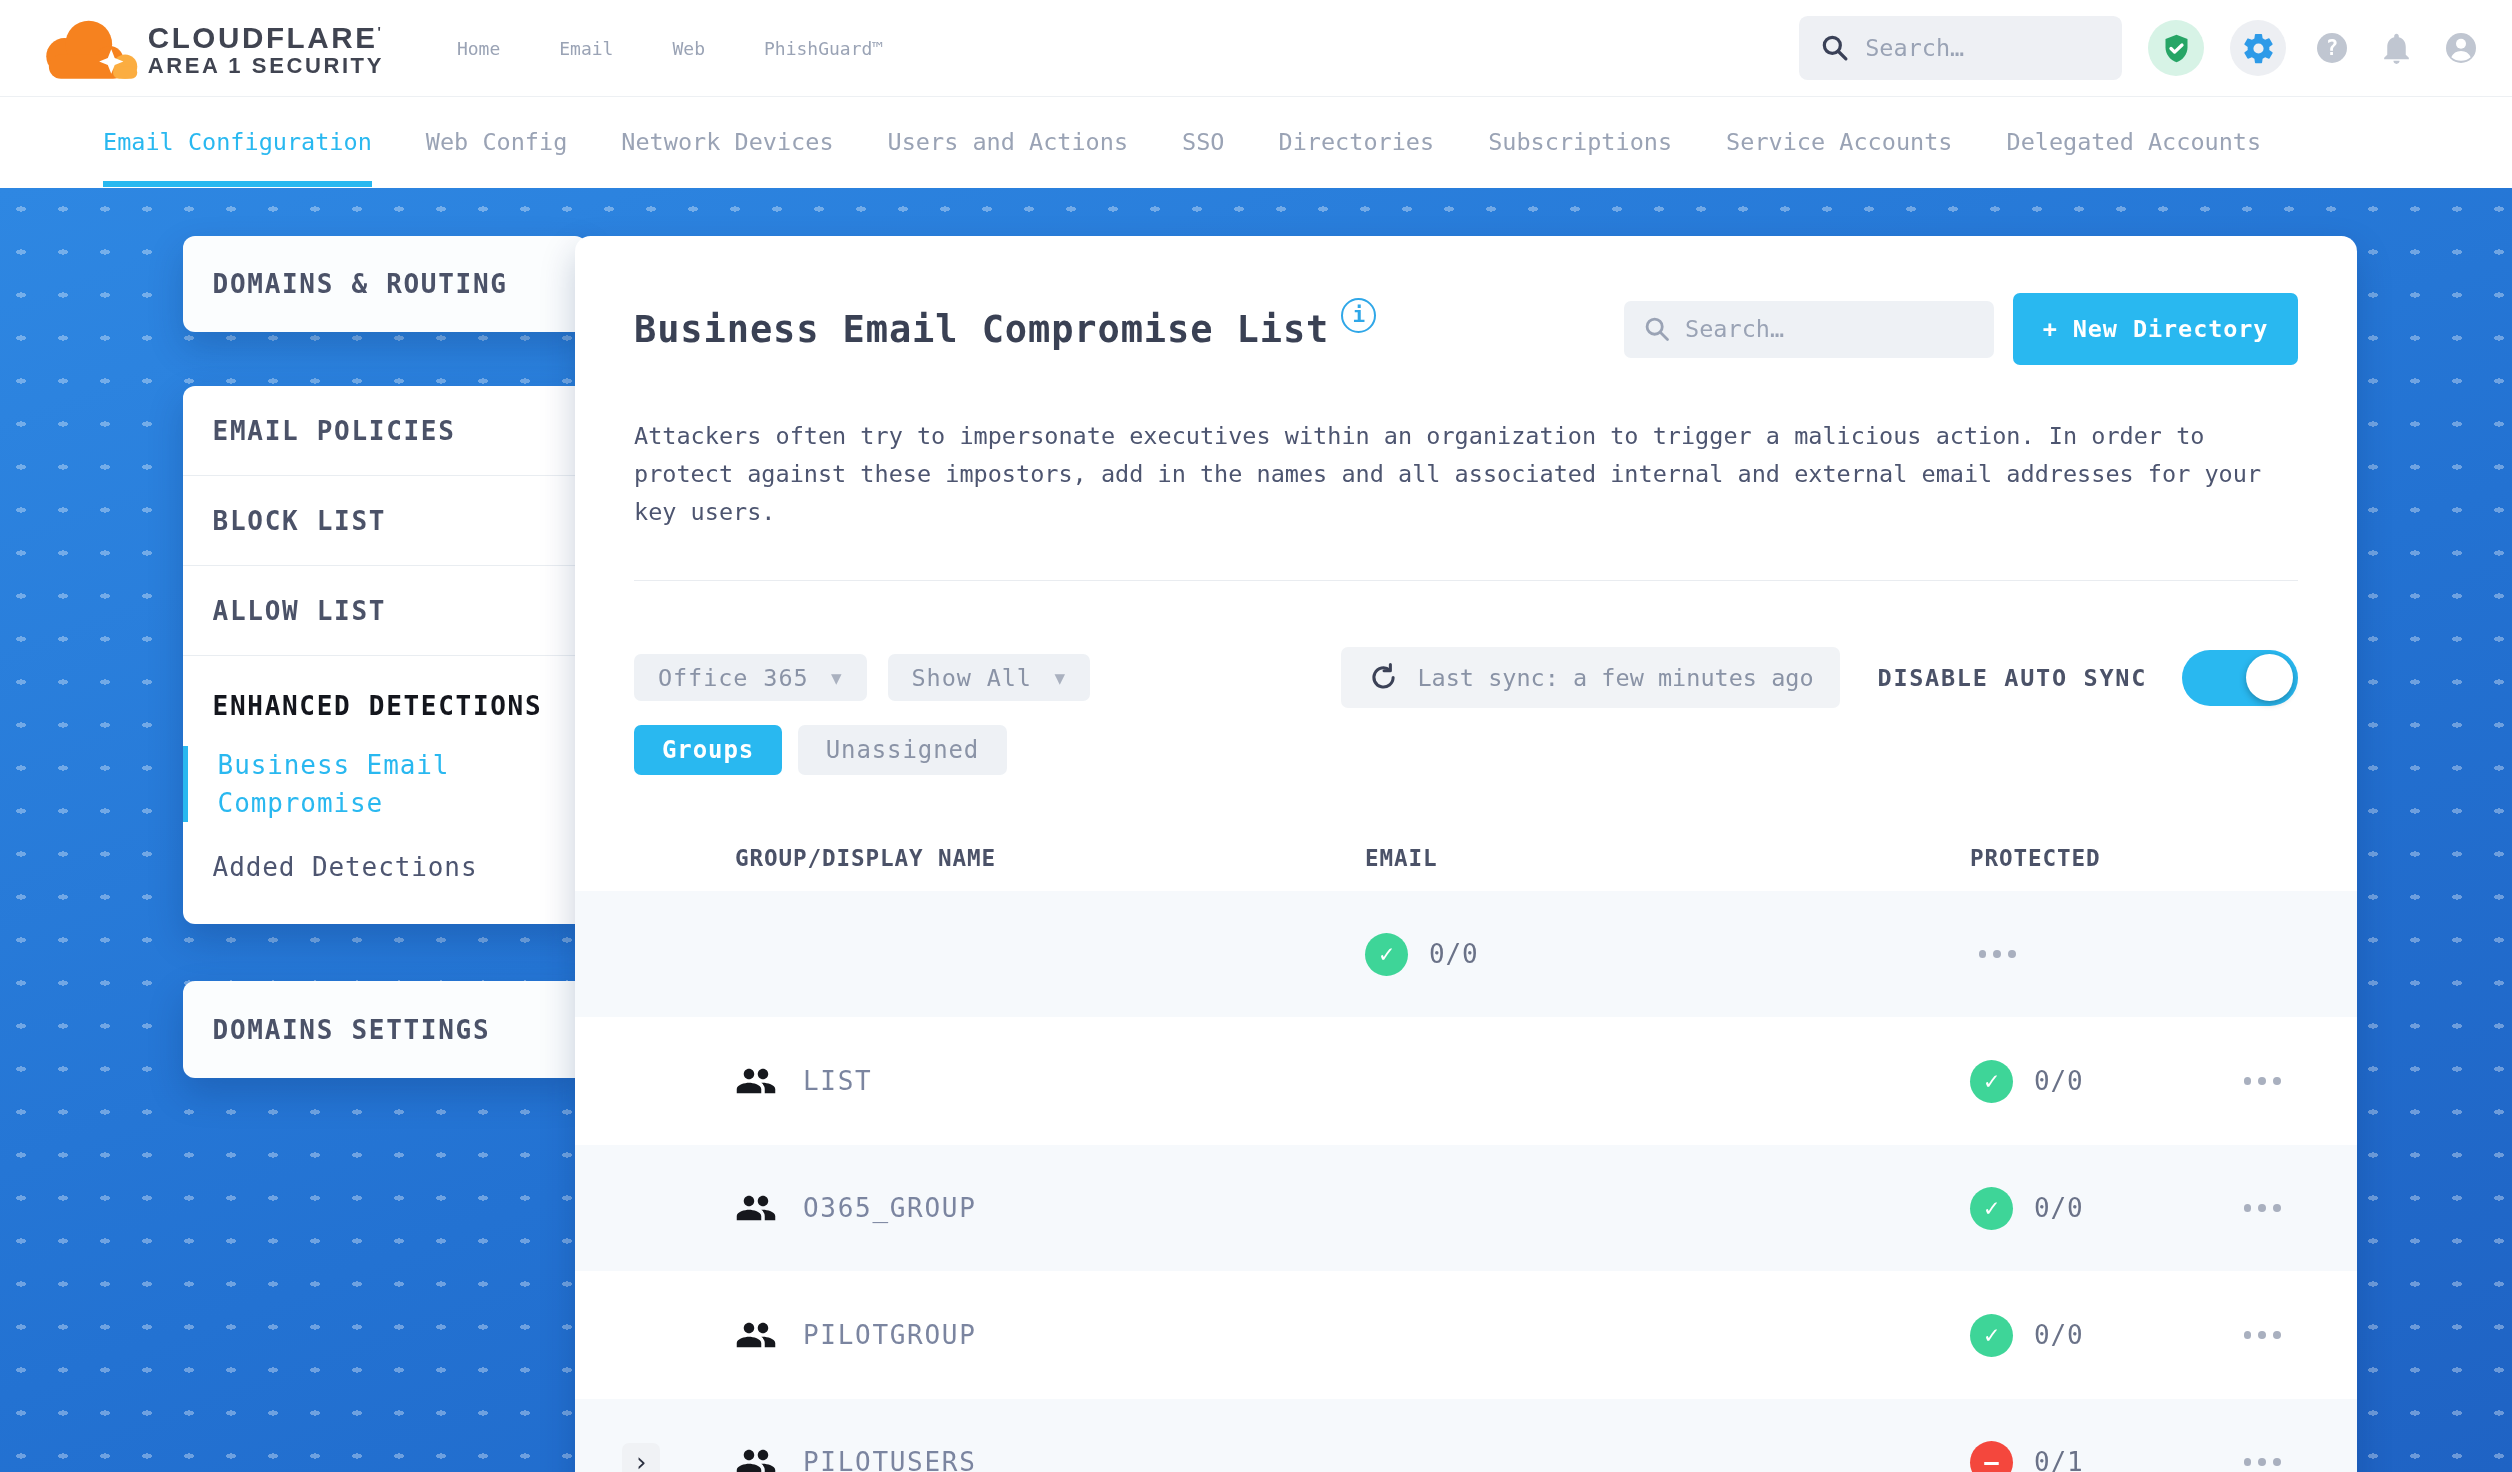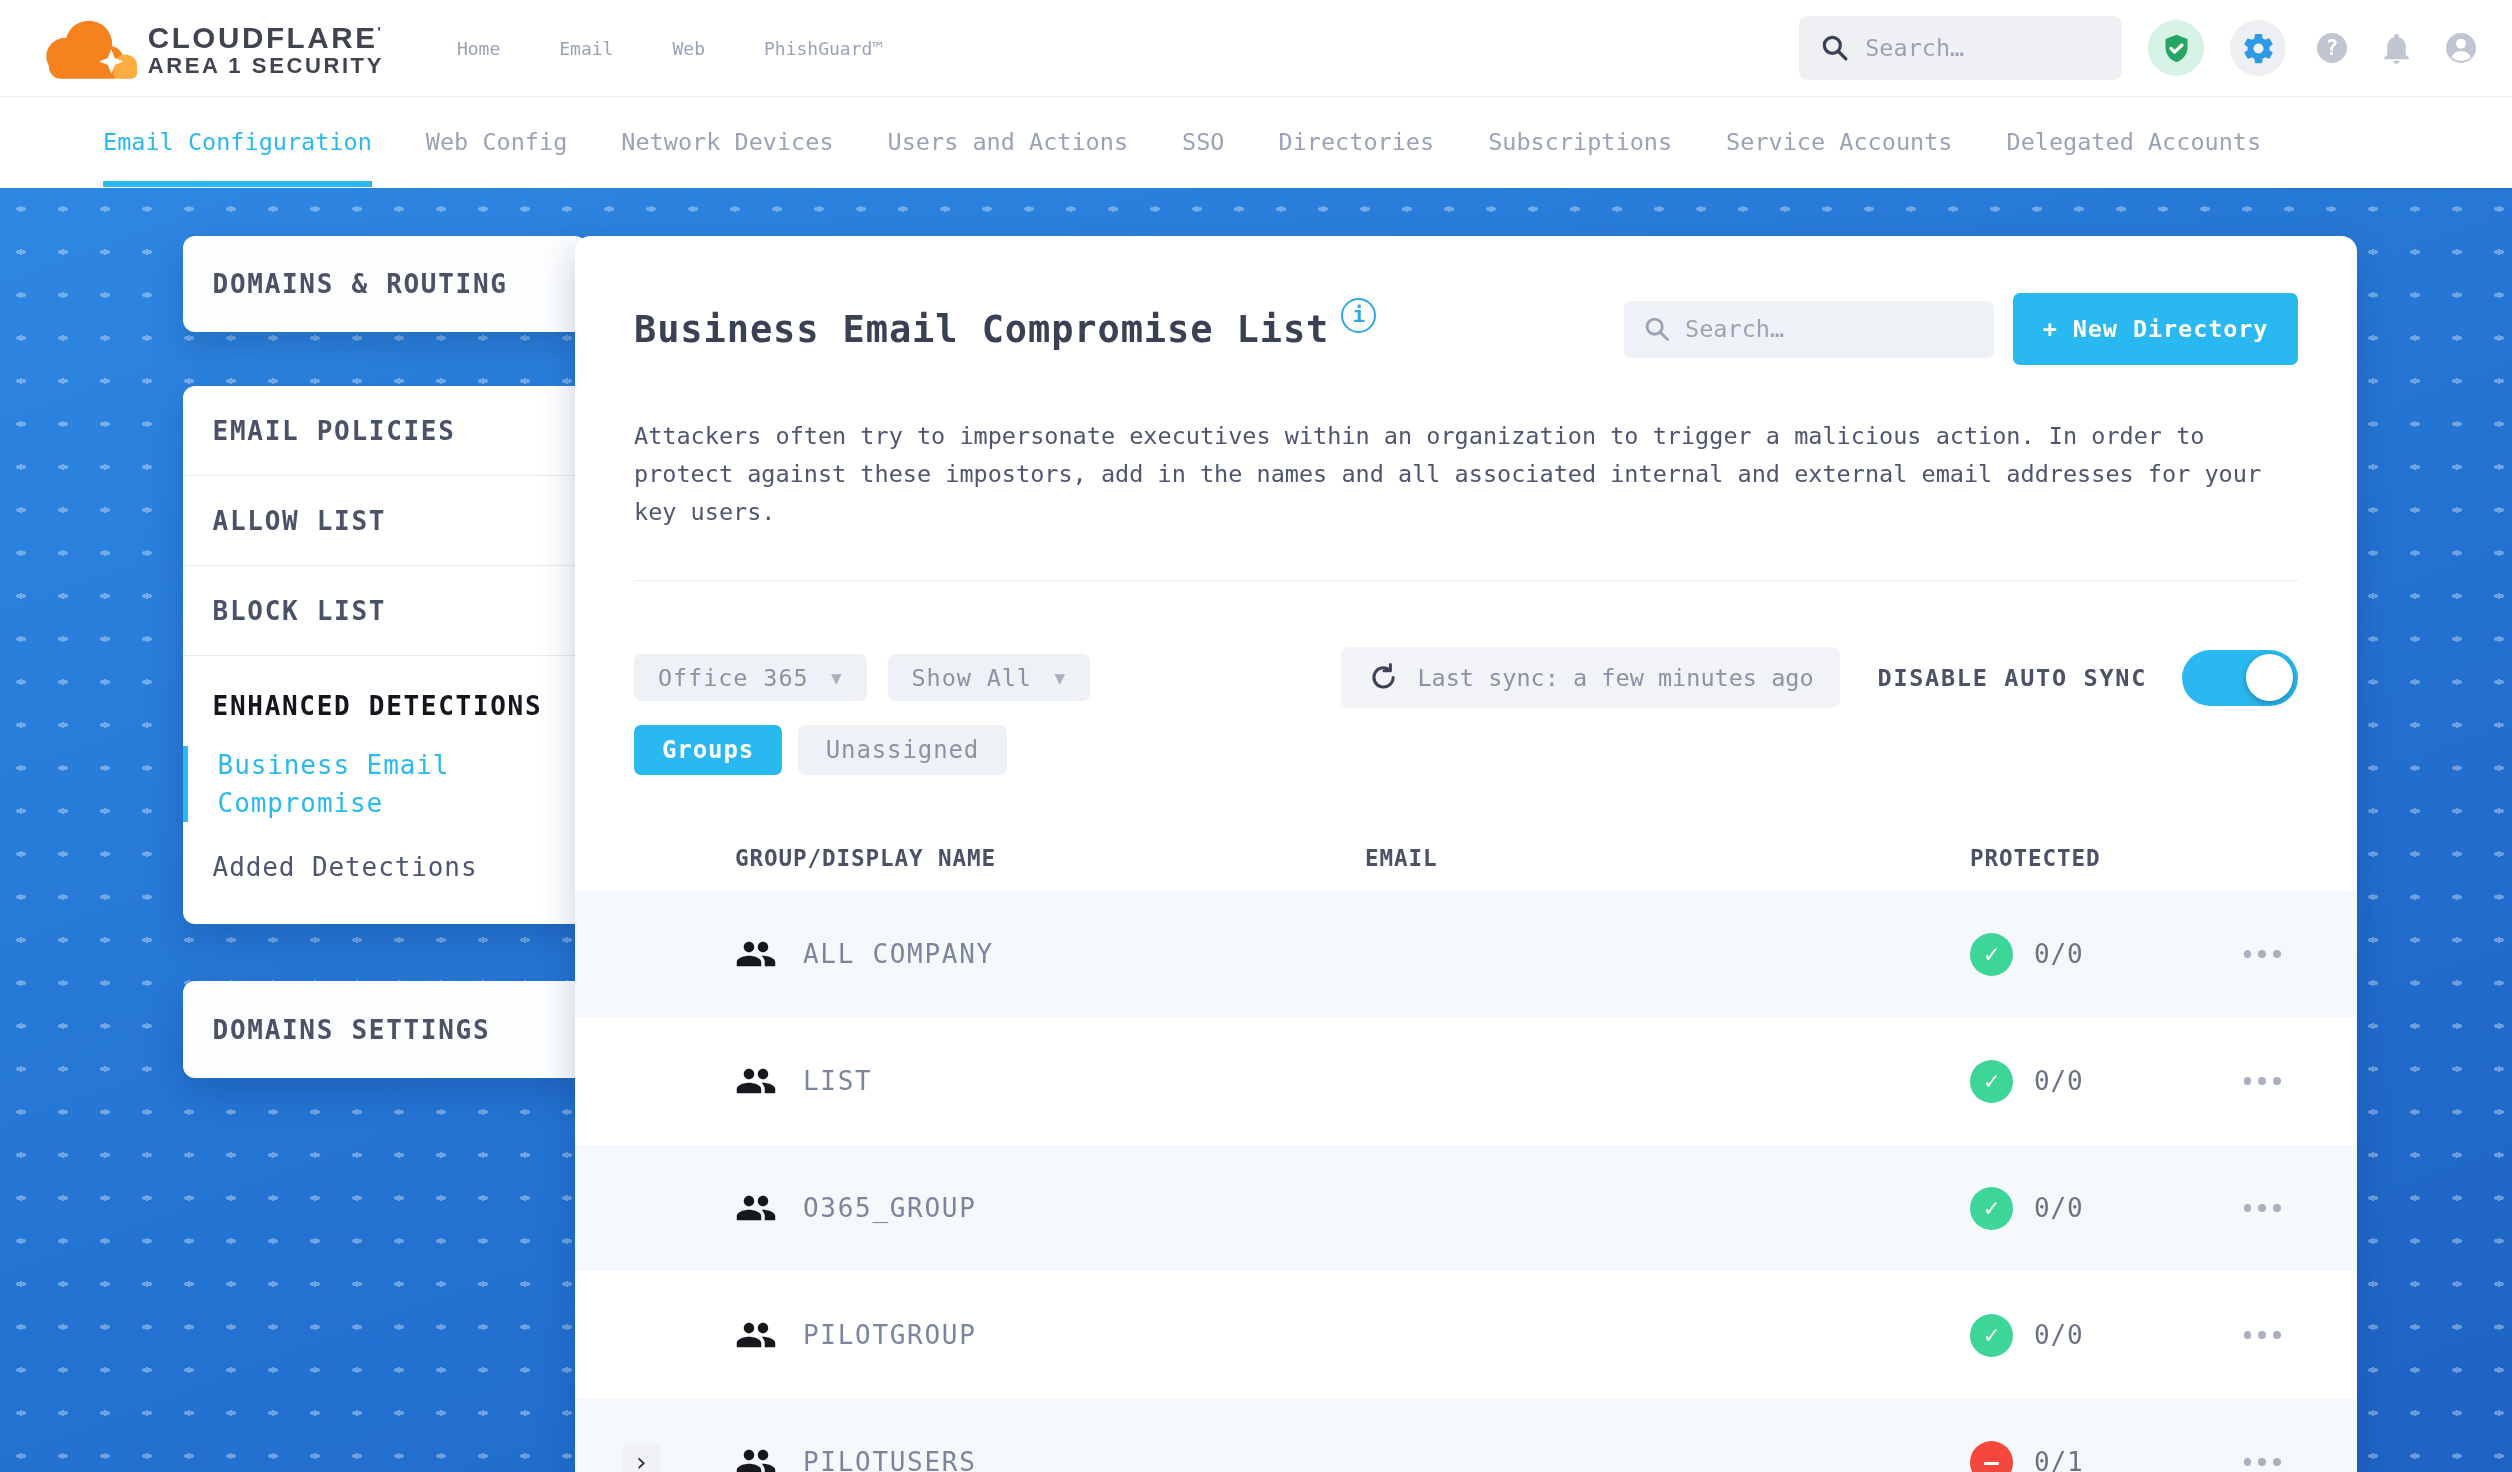--- a/index.html
+++ b/index.html
@@ -230,24 +230,24 @@
   <aside class="sidebar">
     <div class="side-card single">
       <span class="side-label">DOMAINS &amp; ROUTING</span>
     </div>
 
     <div class="side-card stack">
       <div class="side-item">
         <span class="side-label">EMAIL POLICIES</span>
       </div>
       <div class="side-item">
+        <span class="side-label">BLOCK LIST</span>
+      </div>
+      <div class="side-item">
         <span class="side-label">ALLOW LIST</span>
-      </div>
-      <div class="side-item">
-        <span class="side-label">BLOCK LIST</span>
       </div>
       <div class="enhanced-block">
         <div class="enhanced-title">ENHANCED DETECTIONS</div>
         <div class="sub-item active">Business Email Compromise</div>
         <div class="sub-item plain">Added Detections</div>
       </div>
     </div>
 
     <div class="side-card retract">
       <span class="side-label">DOMAINS SETTINGS</span>
@@ -311,26 +311,20 @@
         <div class="th name">GROUP/DISPLAY NAME</div>
         <div class="th">EMAIL</div>
         <div class="th">PROTECTED</div>
         <div></div>
       </div>
 
       <div class="rows">
 
         <div class="trow">
           <div class="cell-chevron"></div>
-          <div class="cell-name">
-            <svg width="42" height="42" viewBox="0 0 24 24">
-              <path fill="#16181d" d="M16 11c1.66 0 2.99-1.34 2.99-3S17.66 5 16 5s-3 1.34-3 3 1.34 3 3 3zm-8 0c1.66 0 2.99-1.34 2.99-3S9.66 5 8 5 5 6.34 5 8s1.34 3 3 3zm0 2c-2.33 0-7 1.17-7 3.5V19h14v-2.5C15 14.17 10.33 13 8 13zm8 0c-.29 0-.62.02-.97.05 1.16.84 1.97 1.97 1.97 3.45V19h6v-2.5c0-2.33-4.67-3.5-7-3.5z"></path>
-            </svg>
-            <span class="gname">ALL COMPANY</span>
-          </div>
           <div class="cell-email"></div>
           <div class="cell-protected">
             <span class="badge protected">✓</span>
             <span class="pcount">0/0</span>
           </div>
           <div class="cell-dots">
             <span class="dot"></span>
               <span class="dot"></span>
               <span class="dot"></span>
           </div>

